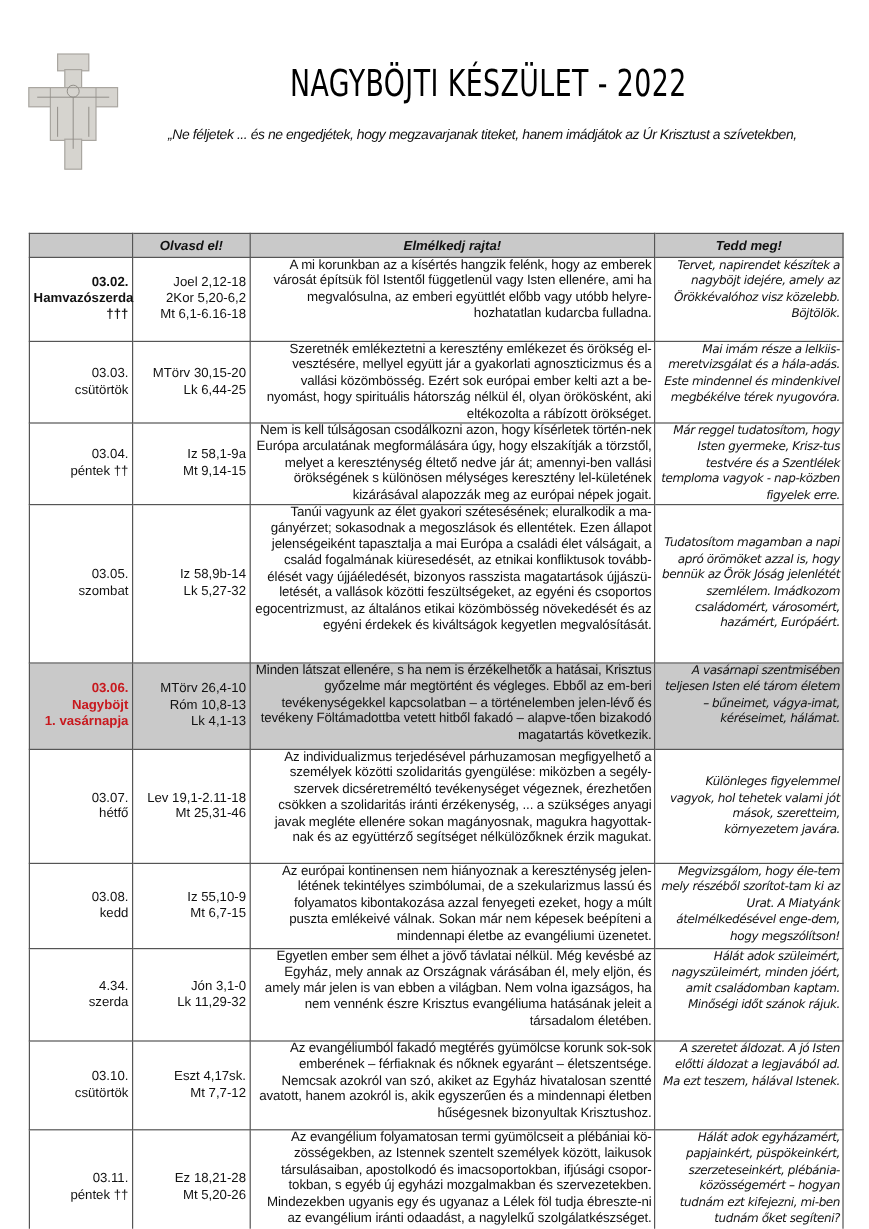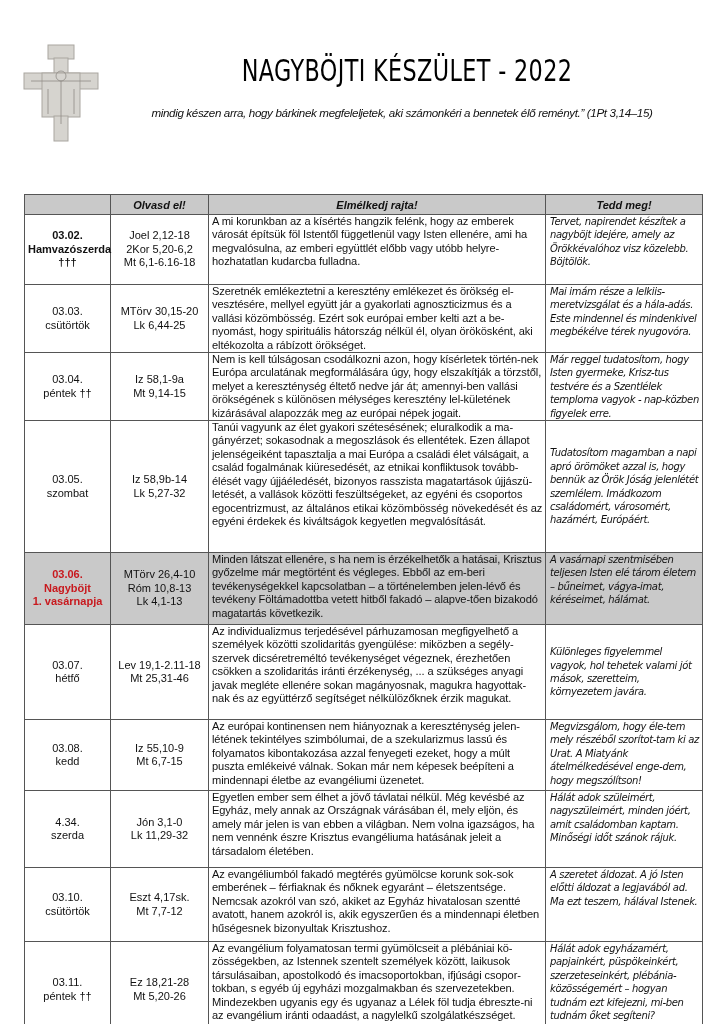--- a/index.html
+++ b/index.html
@@ -7,21 +7,21 @@
          font-family: "Liberation Sans", sans-serif; color: #111; }
   .cross { position: absolute; left: 23px; top: 44px; width: 76px; height: 98px; }
   .title { position: absolute; left: 110px; top: 52px; width: 594px; text-align: center;
            font-family: "DejaVu Sans", sans-serif; font-size: 31px; letter-spacing: 0.5px;
            transform: scaleX(0.72); transform-origin: center; color: #000; font-weight: normal; }
   .quote { position: absolute; left: 104px; top: 104px; width: 596px; text-align: center;
            font-family: "Liberation Sans", sans-serif; font-style: italic; font-size: 11.6px;
            line-height: 17px; letter-spacing: -0.35px; color: #111; }
   table.plan { position: absolute; left: 24px; top: 146px; width: 678px;
                border-collapse: collapse; table-layout: fixed; margin-top: 48px; }
-  table.plan td, table.plan th { border: 1px solid #555; padding: 0 3px; vertical-align: middle; }
+  table.plan td, table.plan th { border: 1px solid #555; padding: 0 3px; vertical-align: middle; text-align: right; }
   table.plan th { background: #c9c9c9; height: 19px; font-style: italic; font-weight: bold;
                   font-size: 11px; text-align: center; }
   td.date { text-align: center; font-size: 11px; line-height: 13.4px; }
   td.date.bold { font-weight: bold; }
   td.date.red { color: #c8191e; font-weight: bold; }
   td.read { text-align: center; font-size: 11px; line-height: 13.4px; }
   td.med { font-size: 11.1px; line-height: 13.4px; vertical-align: top !important; padding: 0 2px 0 3px !important;
            text-align: left; letter-spacing: -0.1px; }
   td.act { font-size: 10px; line-height: 13.4px; font-style: italic; vertical-align: top !important;
            padding: 0 2px 0 4px !important; font-family: "DejaVu Sans", sans-serif; letter-spacing: -0.35px; }
@@ -43,21 +43,21 @@
     <circle cx="38" cy="32" r="5"></circle>
     <line x1="38" y1="37" x2="38" y2="80"></line>
     <line x1="8" y1="37" x2="68" y2="37"></line>
     <line x1="25" y1="45" x2="25" y2="70"></line>
     <line x1="51" y1="45" x2="51" y2="70"></line>
   </g>
 </svg>
 
 <div class="title">NAGYBÖJTI KÉSZÜLET - 2022</div>
 <div class="quote">
-  <div>mindig készen arra, hogy bárkinek megfeleljetek, aki számonkéri a bennetek élő reményt.” (1Pt 3,14–15)</div>
+  <div>„Ne féljetek ... és ne engedjétek, hogy megzavarjanak titeket, hanem imádjátok az Úr Krisztust a szívetekben,</div>
 </div>
 
 <table class="plan">
   <colgroup>
     <col style="width:86px">
     <col style="width:98px">
     <col style="width:337px">
     <col style="width:157px">
   </colgroup>
   <thead>

